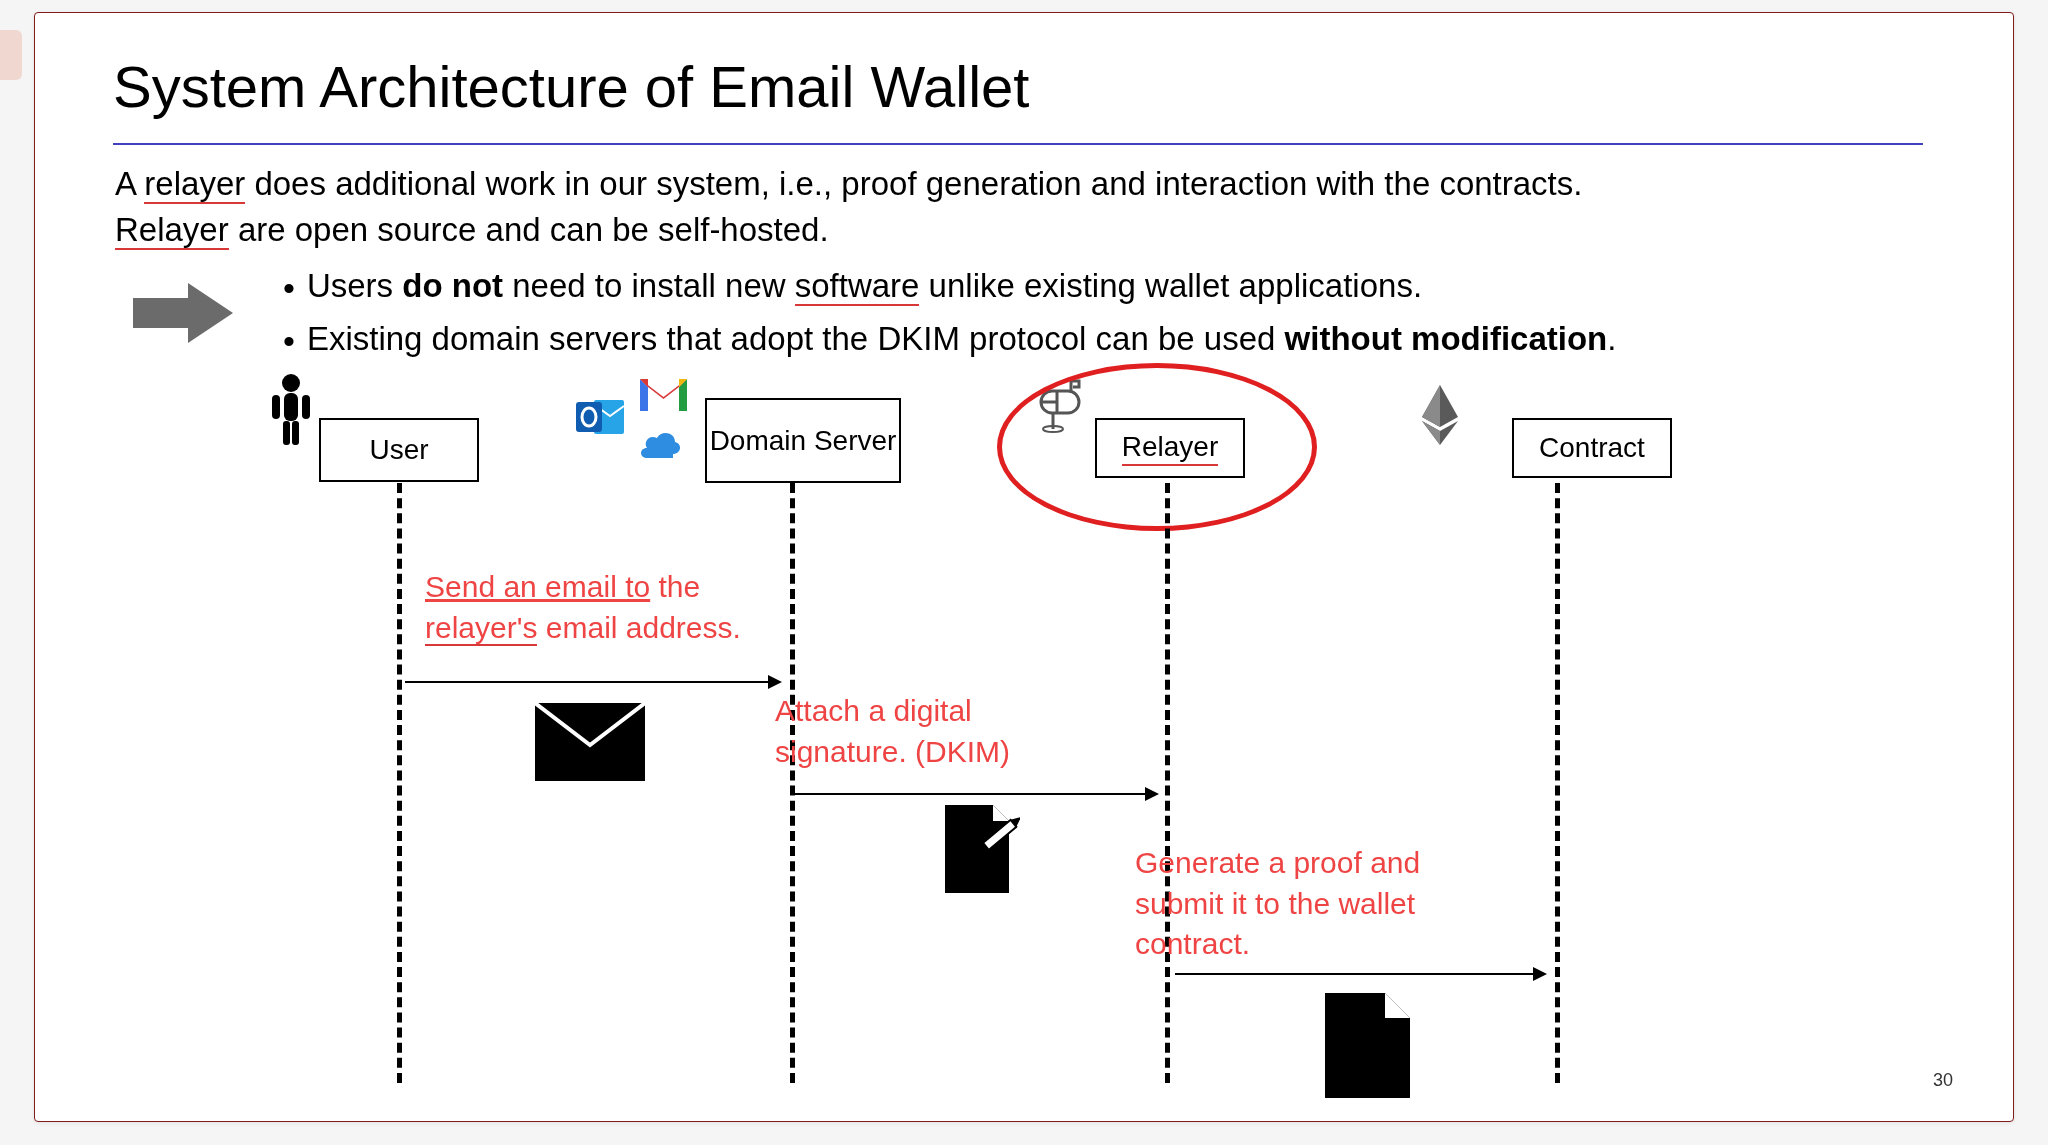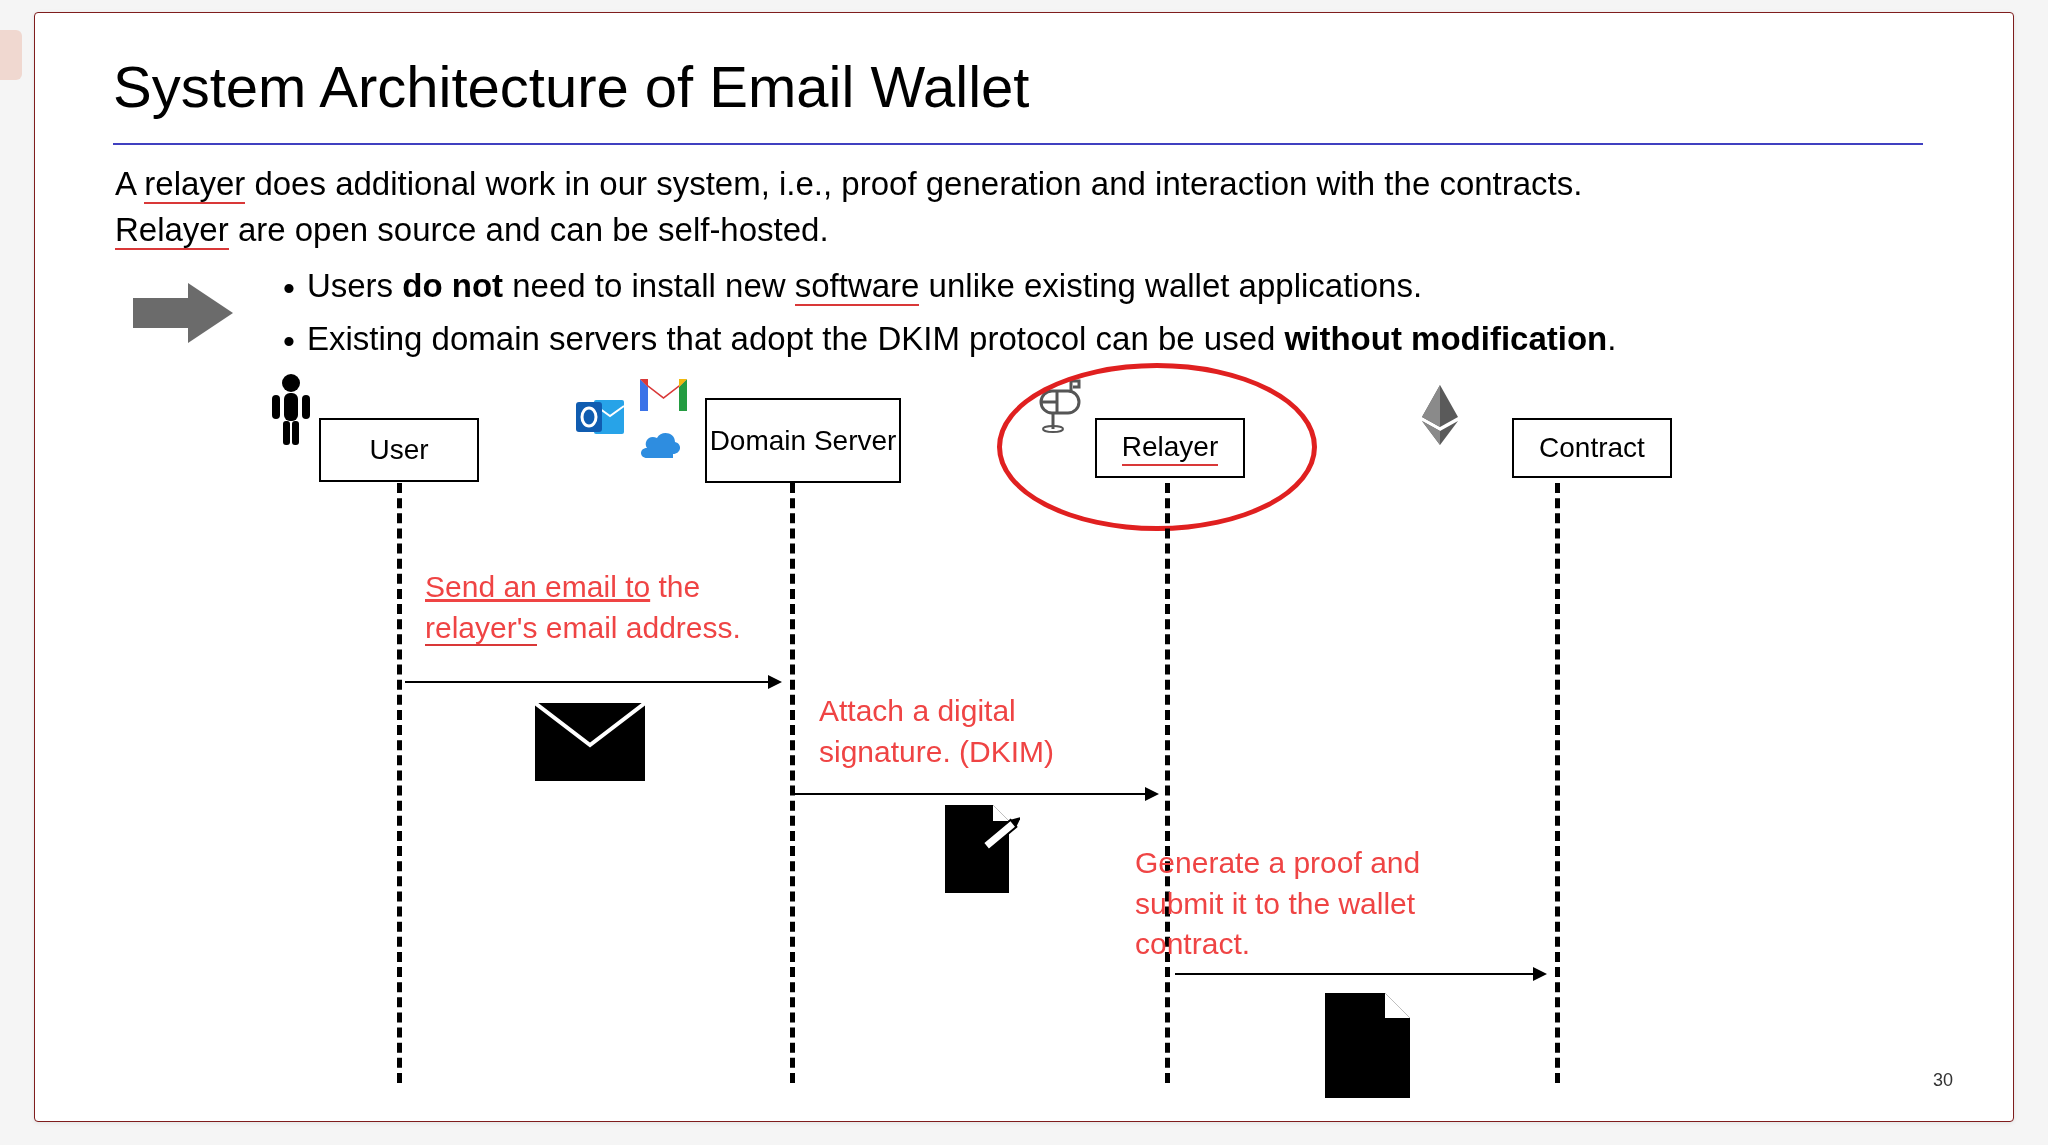--- a/index.html
+++ b/index.html
@@ -124,21 +124,21 @@
     .ma1 { left: 370px; top: 668px; width: 375px; }
     .ma2 { left: 760px; top: 780px; width: 362px; }
     .ma3 { left: 1140px; top: 960px; width: 370px; }
     .msg-text {
       position: absolute;
       font-size: 30px;
       line-height: 1.35;
       color: #ef4444;
     }
     .mt1 { left: 390px; top: 554px; width: 340px; }
-    .mt2 { left: 784px; top: 678px; width: 330px; }
+    .mt2 { left: 740px; top: 678px; width: 330px; }
     .mt3 { left: 1100px; top: 830px; width: 340px; }
     .env-icon { position: absolute; left: 500px; top: 690px; width: 110px; height: 78px; }
     .doc-sign-icon { position: absolute; left: 910px; top: 792px; width: 75px; height: 92px; }
     .doc-icon { position: absolute; left: 1290px; top: 980px; width: 85px; height: 105px; }
     .page-num {
       position: absolute;
       right: 60px;
       bottom: 30px;
       font-size: 18px;
       color: #333;

